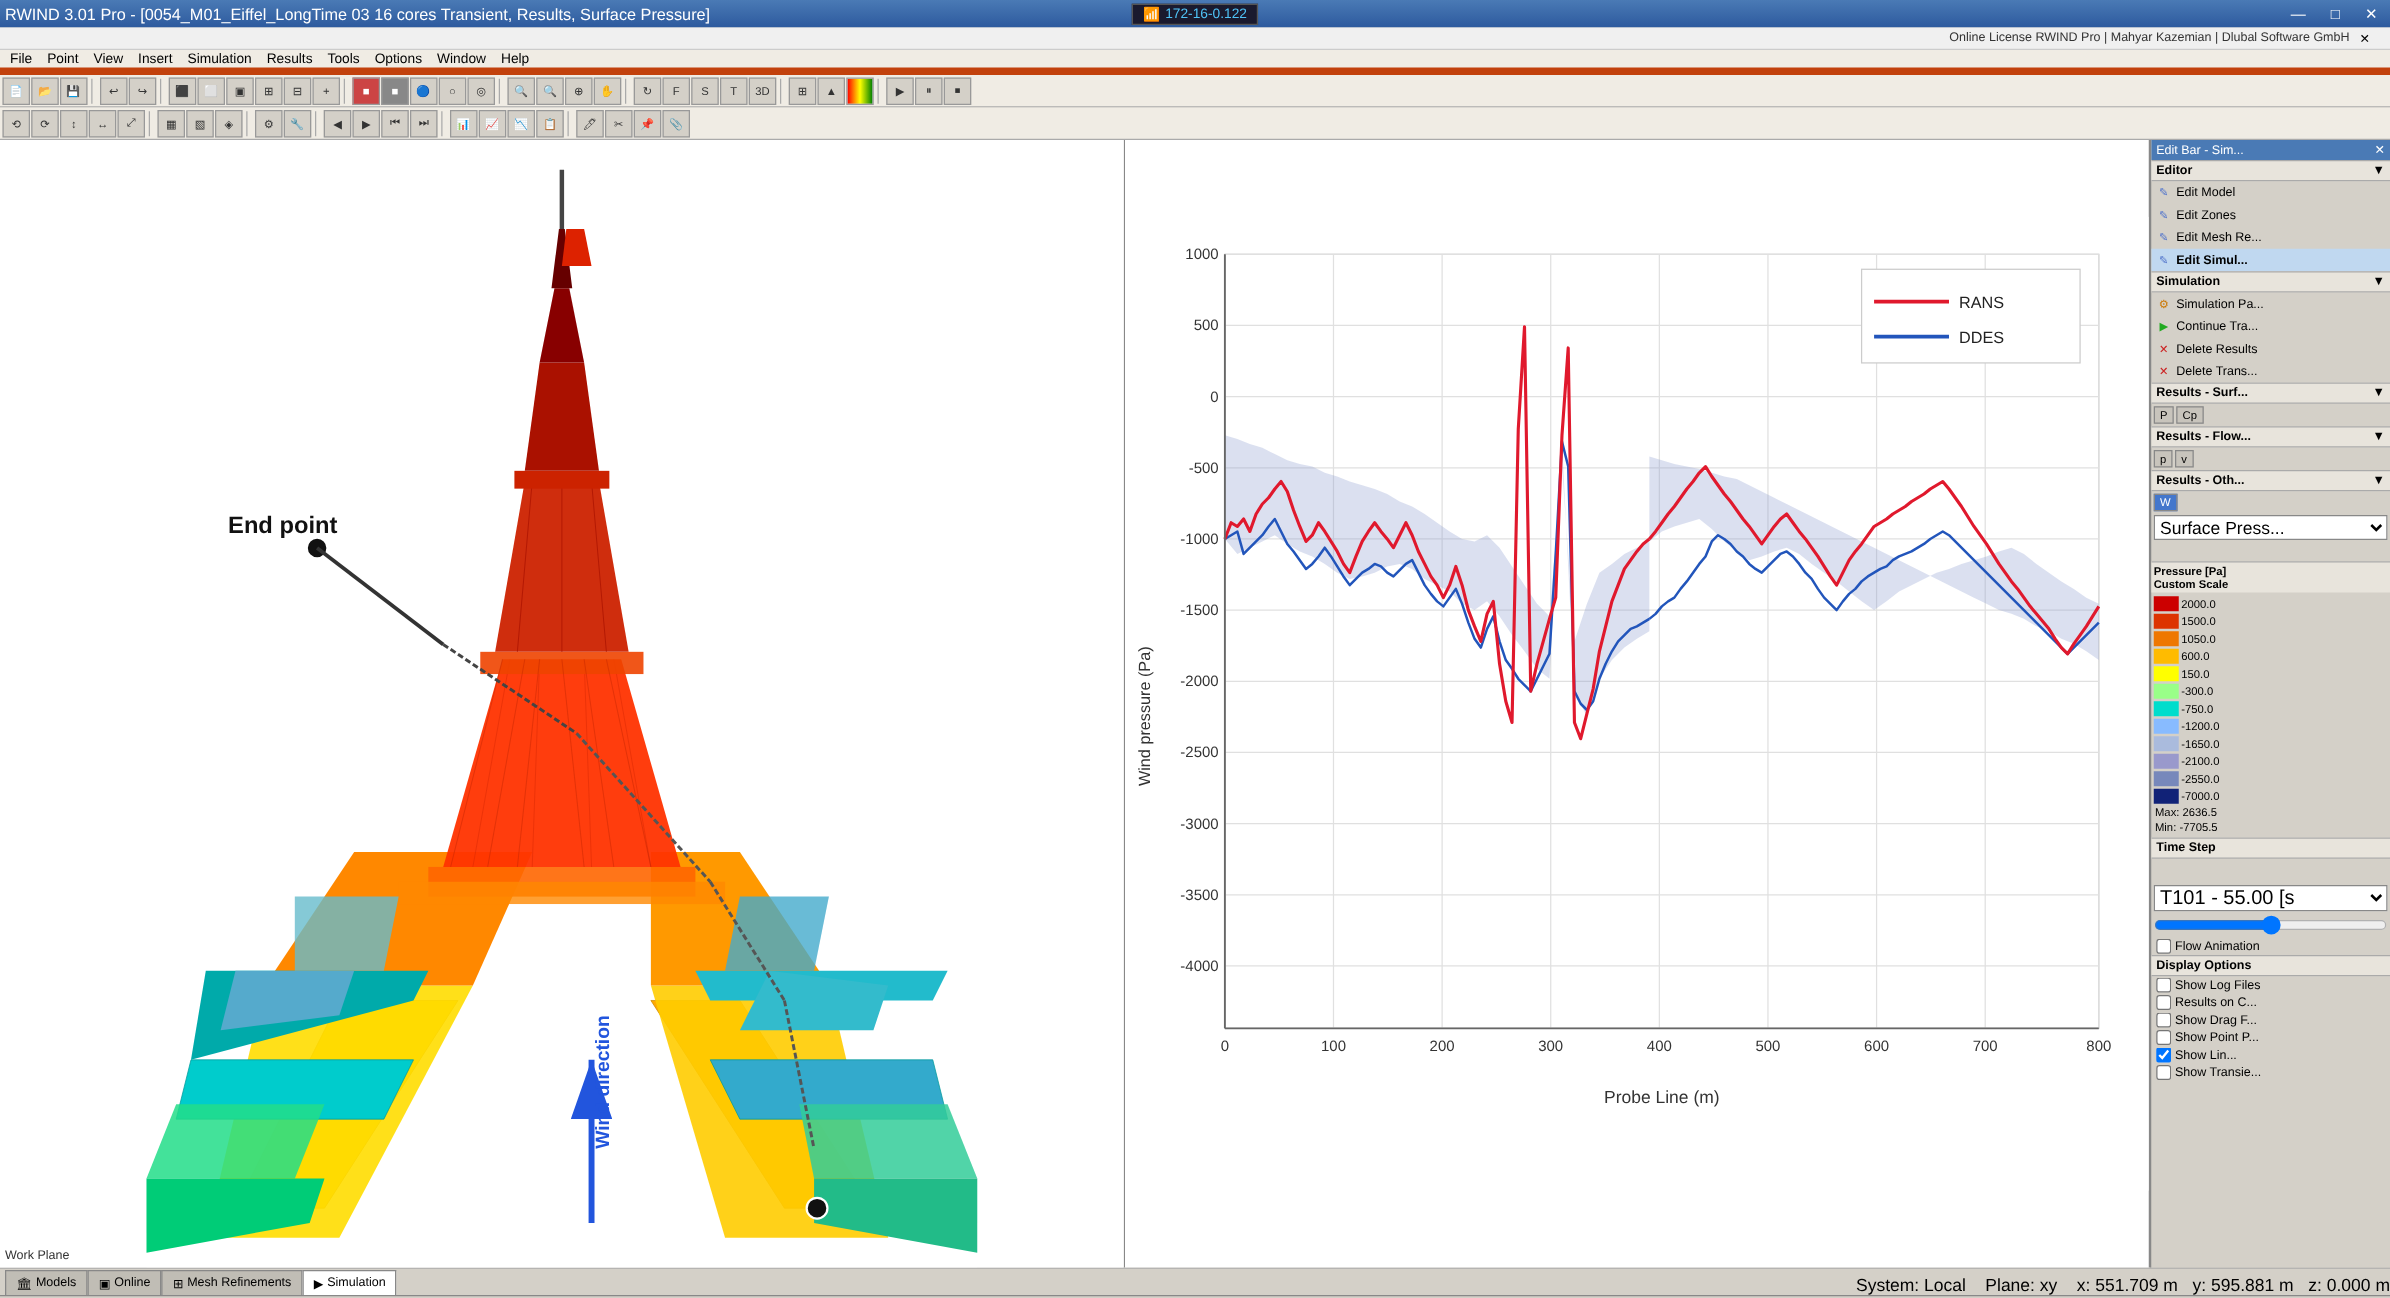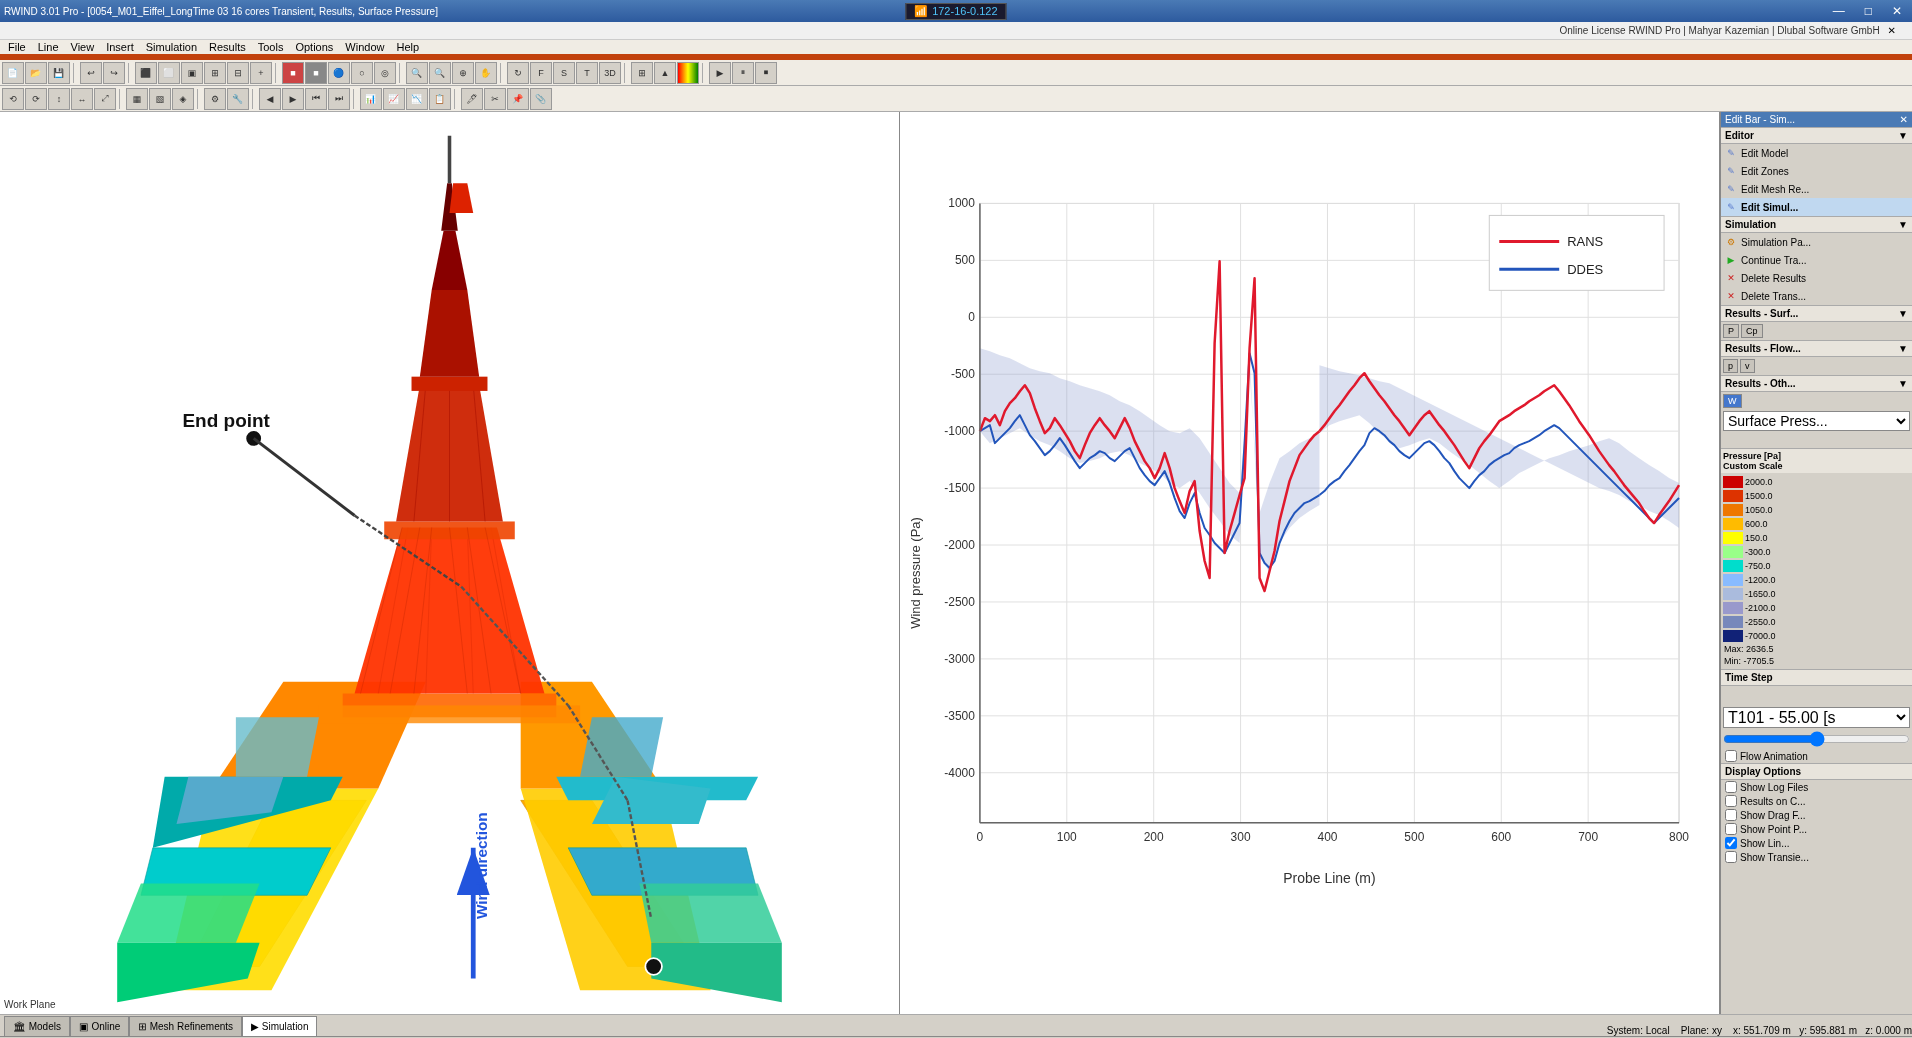--- a/index.html
+++ b/index.html
@@ -156,21 +156,21 @@
       border: 1px solid #888;
       border-bottom: none;
       padding: 2px 8px;
       font-size: 10px;
       cursor: pointer;
       height: 20px;
       display: flex;
       align-items: center;
     }
     .status-tab.active { background: white; }
-    .status-info { margin-left: auto; font-size: 10px; }
+    .status-info { margin-left: auto; font-size: 14px; }
 
     
     .bottom-bar {
       height: 20px;
       background: #d4d0c8;
       border-top: 1px solid #888;
       display: flex;
       align-items: center;
       padding: 0 4px;
       font-size: 10px;
@@ -247,42 +247,42 @@
       display: flex;
       align-items: center;
       justify-content: space-between;
       cursor: pointer;
     }
   </style>
 </head>
 <body>
 
 <div class="title-bar">
-  <span style="font-size:10px;">RWIND 3.01 Pro - [0054_M01_Eiffel_LongTime  03 16 cores Transient, Results, Surface Pressure]</span>
+  <span style="font-size:13px;">RWIND 3.01 Pro - [0054_M01_Eiffel_LongTime  03 16 cores Transient, Results, Surface Pressure]</span>
   <div class="title-bar-center">
     <div class="network-box">
       <span>📶</span>
       <span>172-16-0.122</span>
     </div>
   </div>
   <div class="title-bar-right">
     <span class="title-btn">—</span>
     <span class="title-btn">□</span>
     <span class="title-btn">✕</span>
   </div>
 </div>
 
 <div style="height:18px;background:#f0f0f0;border-bottom:1px solid #ccc;display:flex;align-items:center;justify-content:flex-end;padding-right:16px;">
   <span style="font-size:10px;color:#333;">Online License RWIND Pro | Mahyar Kazemian | Dlubal Software GmbH</span>
   <span style="margin-left:8px;cursor:pointer;font-size:10px;">✕</span>
 </div>
 
 <div class="menu-bar">
   <span class="menu-item">File</span>
-  <span class="menu-item">Line</span>
+  <span class="menu-item">Point</span>
   <span class="menu-item">View</span>
   <span class="menu-item">Insert</span>
   <span class="menu-item">Simulation</span>
   <span class="menu-item">Results</span>
   <span class="menu-item">Tools</span>
   <span class="menu-item">Options</span>
   <span class="menu-item">Window</span>
   <span class="menu-item">Help</span>
 </div>
 

